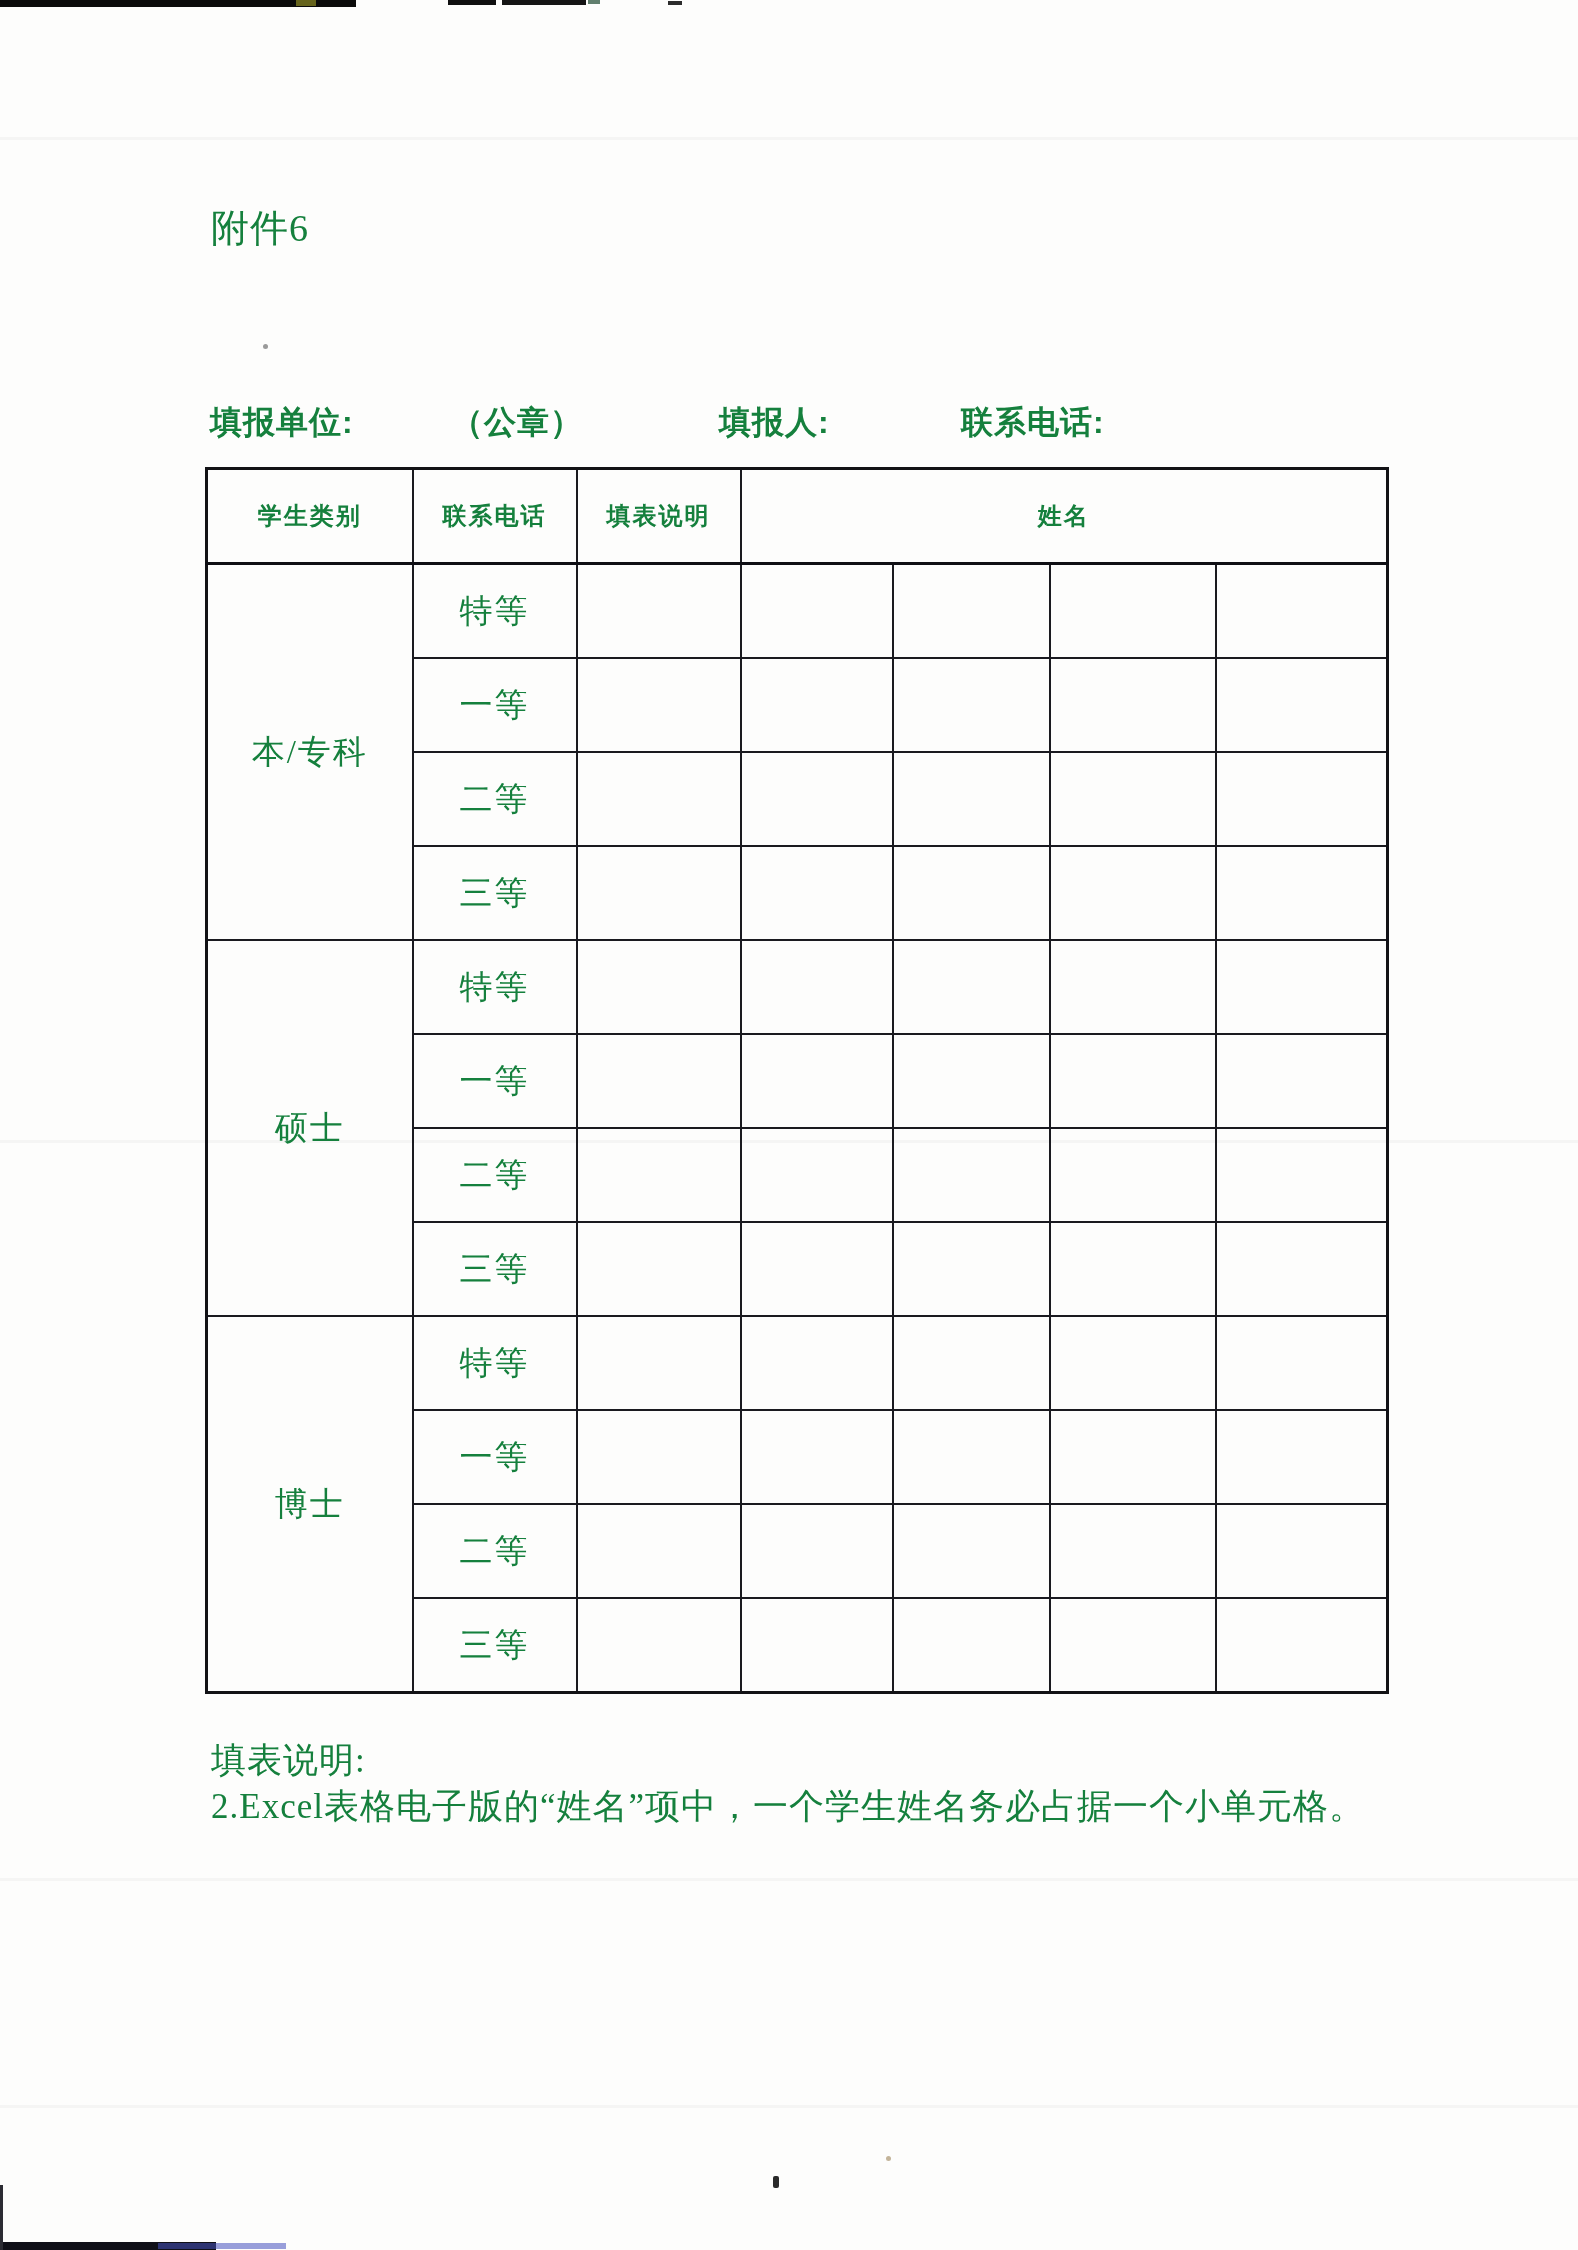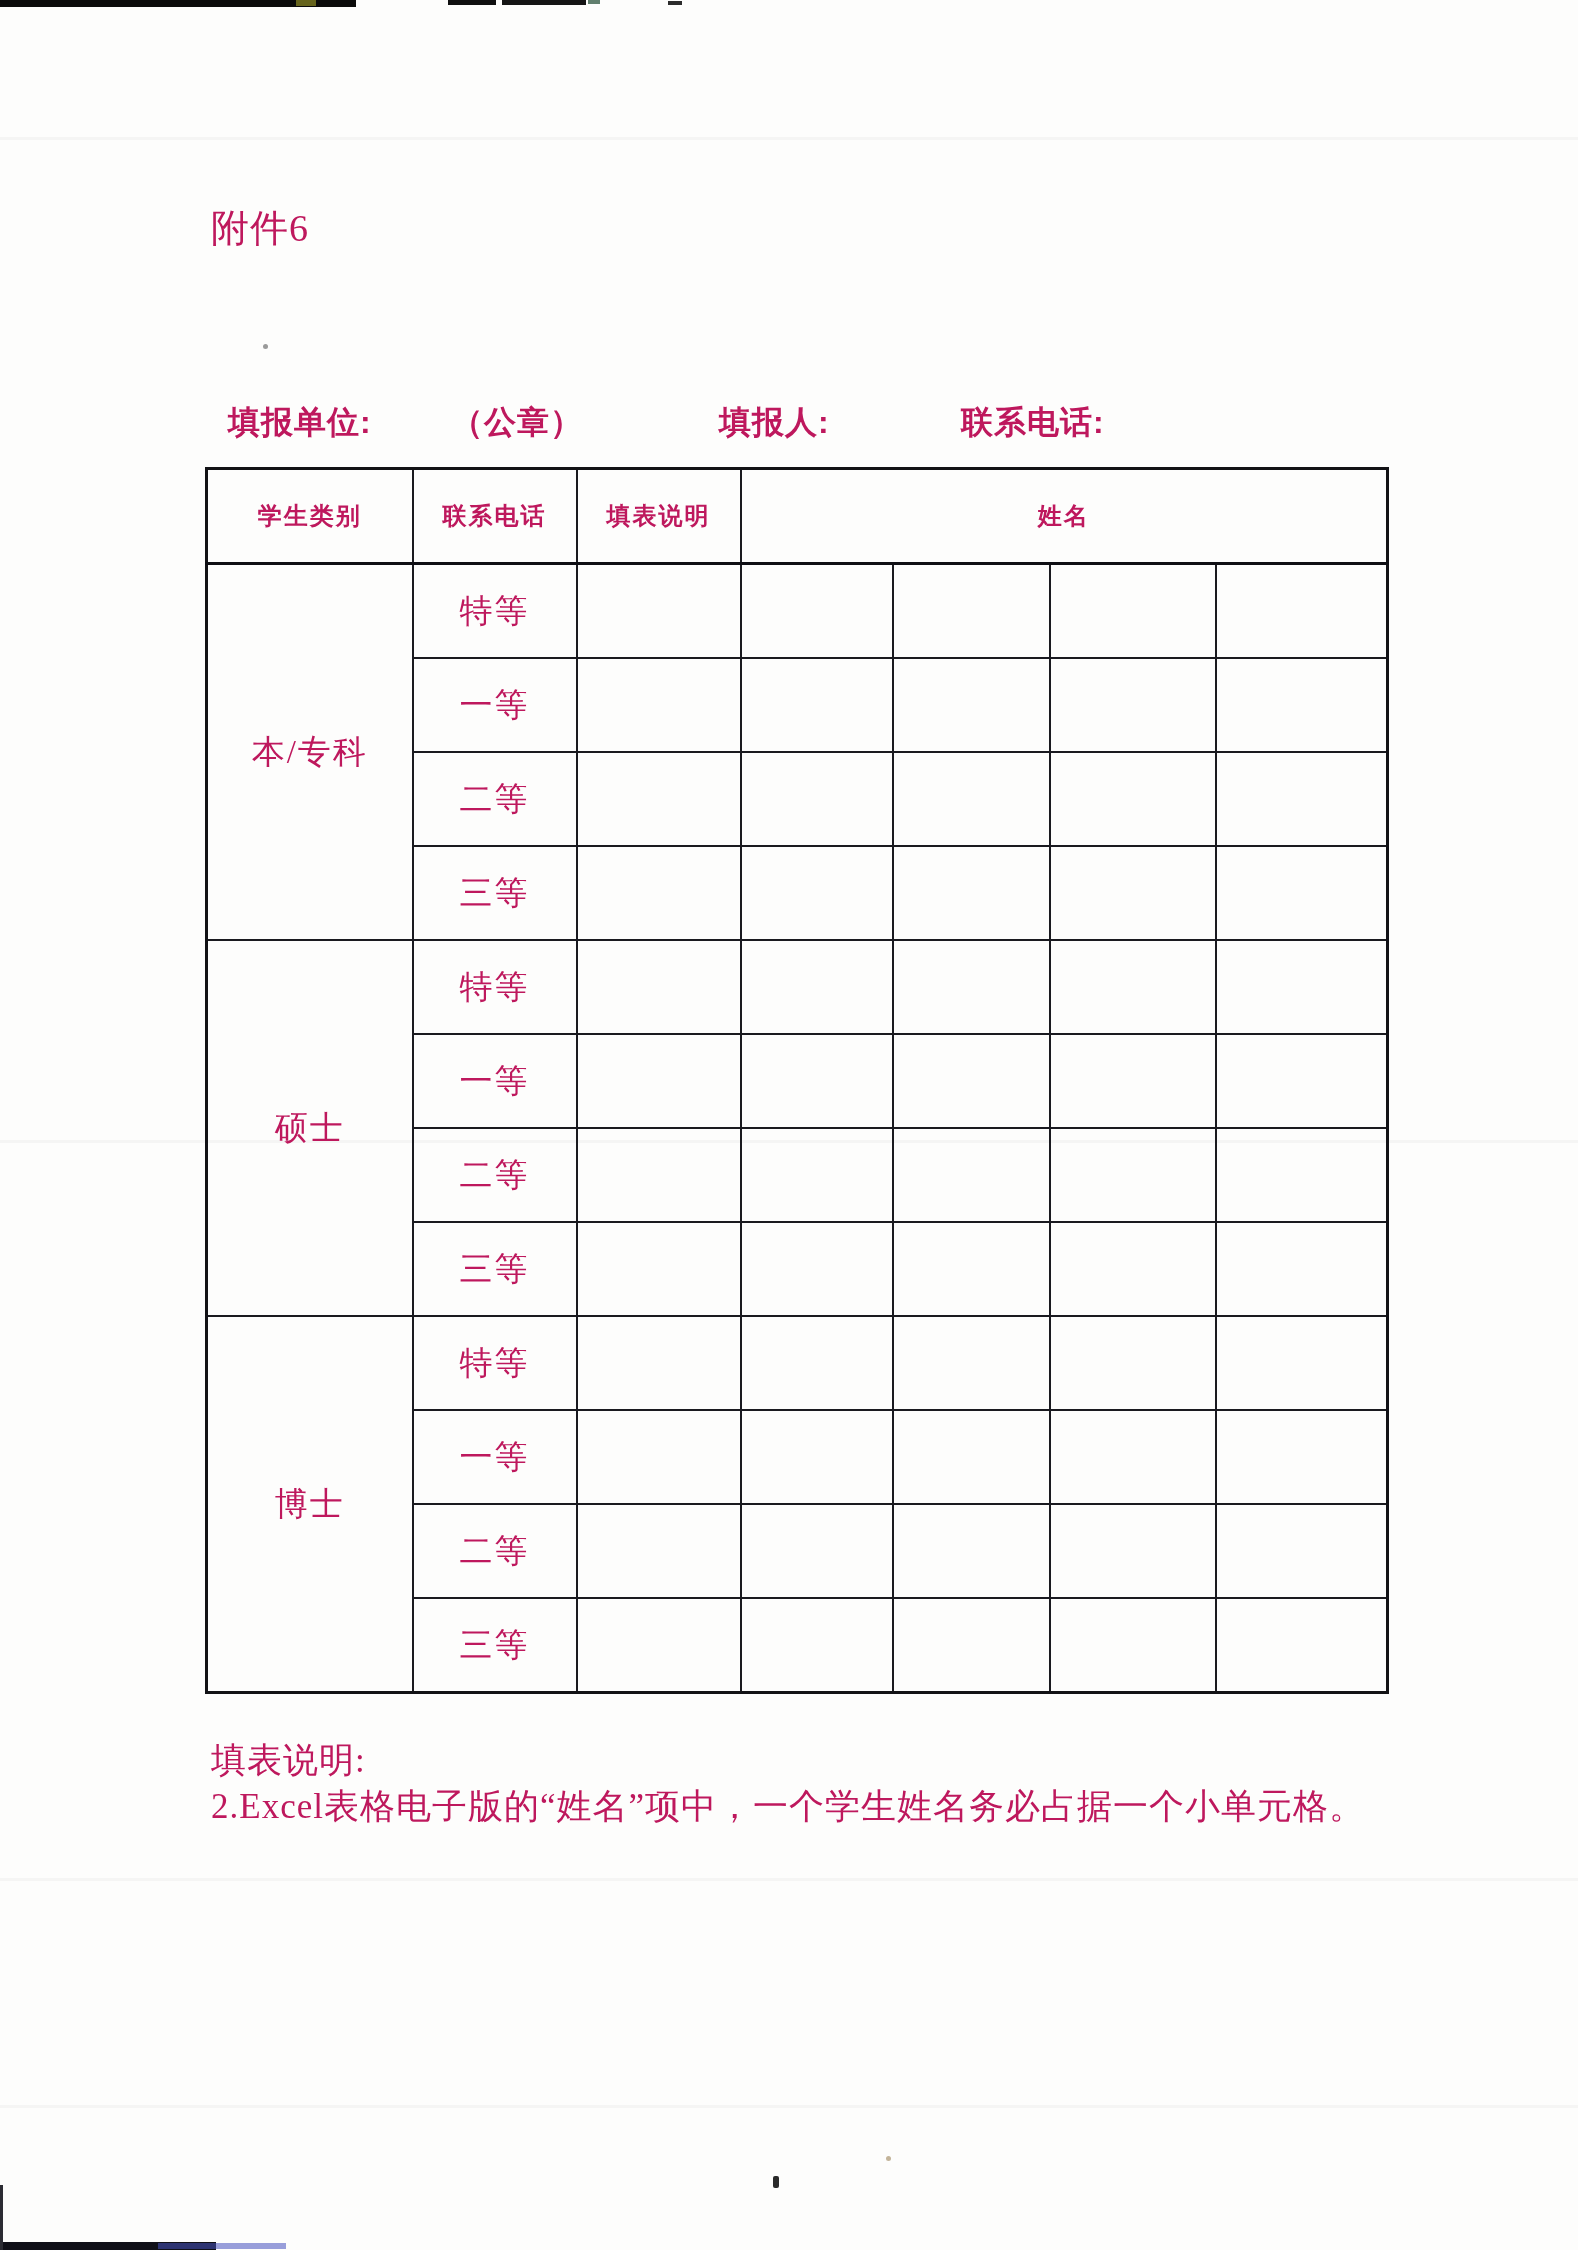--- a/index.html
+++ b/index.html
@@ -3,21 +3,21 @@
 <meta charset="utf-8">
 <style>
   html,body{margin:0;padding:0;background:#e8e8e8;}
   .page{
     position:relative;
     width:1578px;height:2250px;
     margin:0 auto;
     background:#fdfdfc;
     overflow:hidden;
     font-family:"Liberation Serif","DejaVu Serif",serif;
-    color:#be185d;
+    color:#15803d;
   }
   
   .scan-strip-top{position:absolute;left:0;top:0;width:356px;height:7px;background:#0b0b0b;}
   .scan-strip-top-b{position:absolute;left:448px;top:0;width:48px;height:5px;background:#101010;}
   .scan-strip-top-c{position:absolute;left:502px;top:0;width:84px;height:5px;background:#151515;}
   .scan-strip-top-d{position:absolute;left:668px;top:1px;width:14px;height:4px;background:#2c2c2c;}
   .scan-tint-a{position:absolute;left:296px;top:0;width:20px;height:6px;background:rgba(125,122,34,.8);}
   .scan-tint-b{position:absolute;left:588px;top:0;width:12px;height:4px;background:rgba(58,95,74,.8);}
   .scan-strip-bottom{position:absolute;left:0;top:2242px;width:216px;height:8px;background:#101018;}
   .scan-strip-bottom-blue{position:absolute;left:158px;top:2243px;width:128px;height:6px;background:rgba(70,80,190,.55);}
@@ -35,21 +35,21 @@
   }
   .title{
     position:absolute;left:0;top:276px;width:100%;
     text-align:center;font-size:47px;font-weight:bold;letter-spacing:2px;
   }
   .info-line span{
     position:absolute;top:401px;
     font-family:"Liberation Sans","DejaVu Sans",sans-serif;
     font-weight:bold;font-size:32px;letter-spacing:1px;white-space:nowrap;
   }
-  .info-unit{left:228px;text-align:center;}
+  .info-unit{left:210px;text-align:center;}
   .info-seal{left:451px;}
   .info-person{left:719px;}
   .info-phone{left:961px;}
 
   
   table.award{
     position:absolute;left:205px;top:467px;
     width:1181px;
     border-collapse:collapse;table-layout:fixed;
     border:3px solid #121216;

